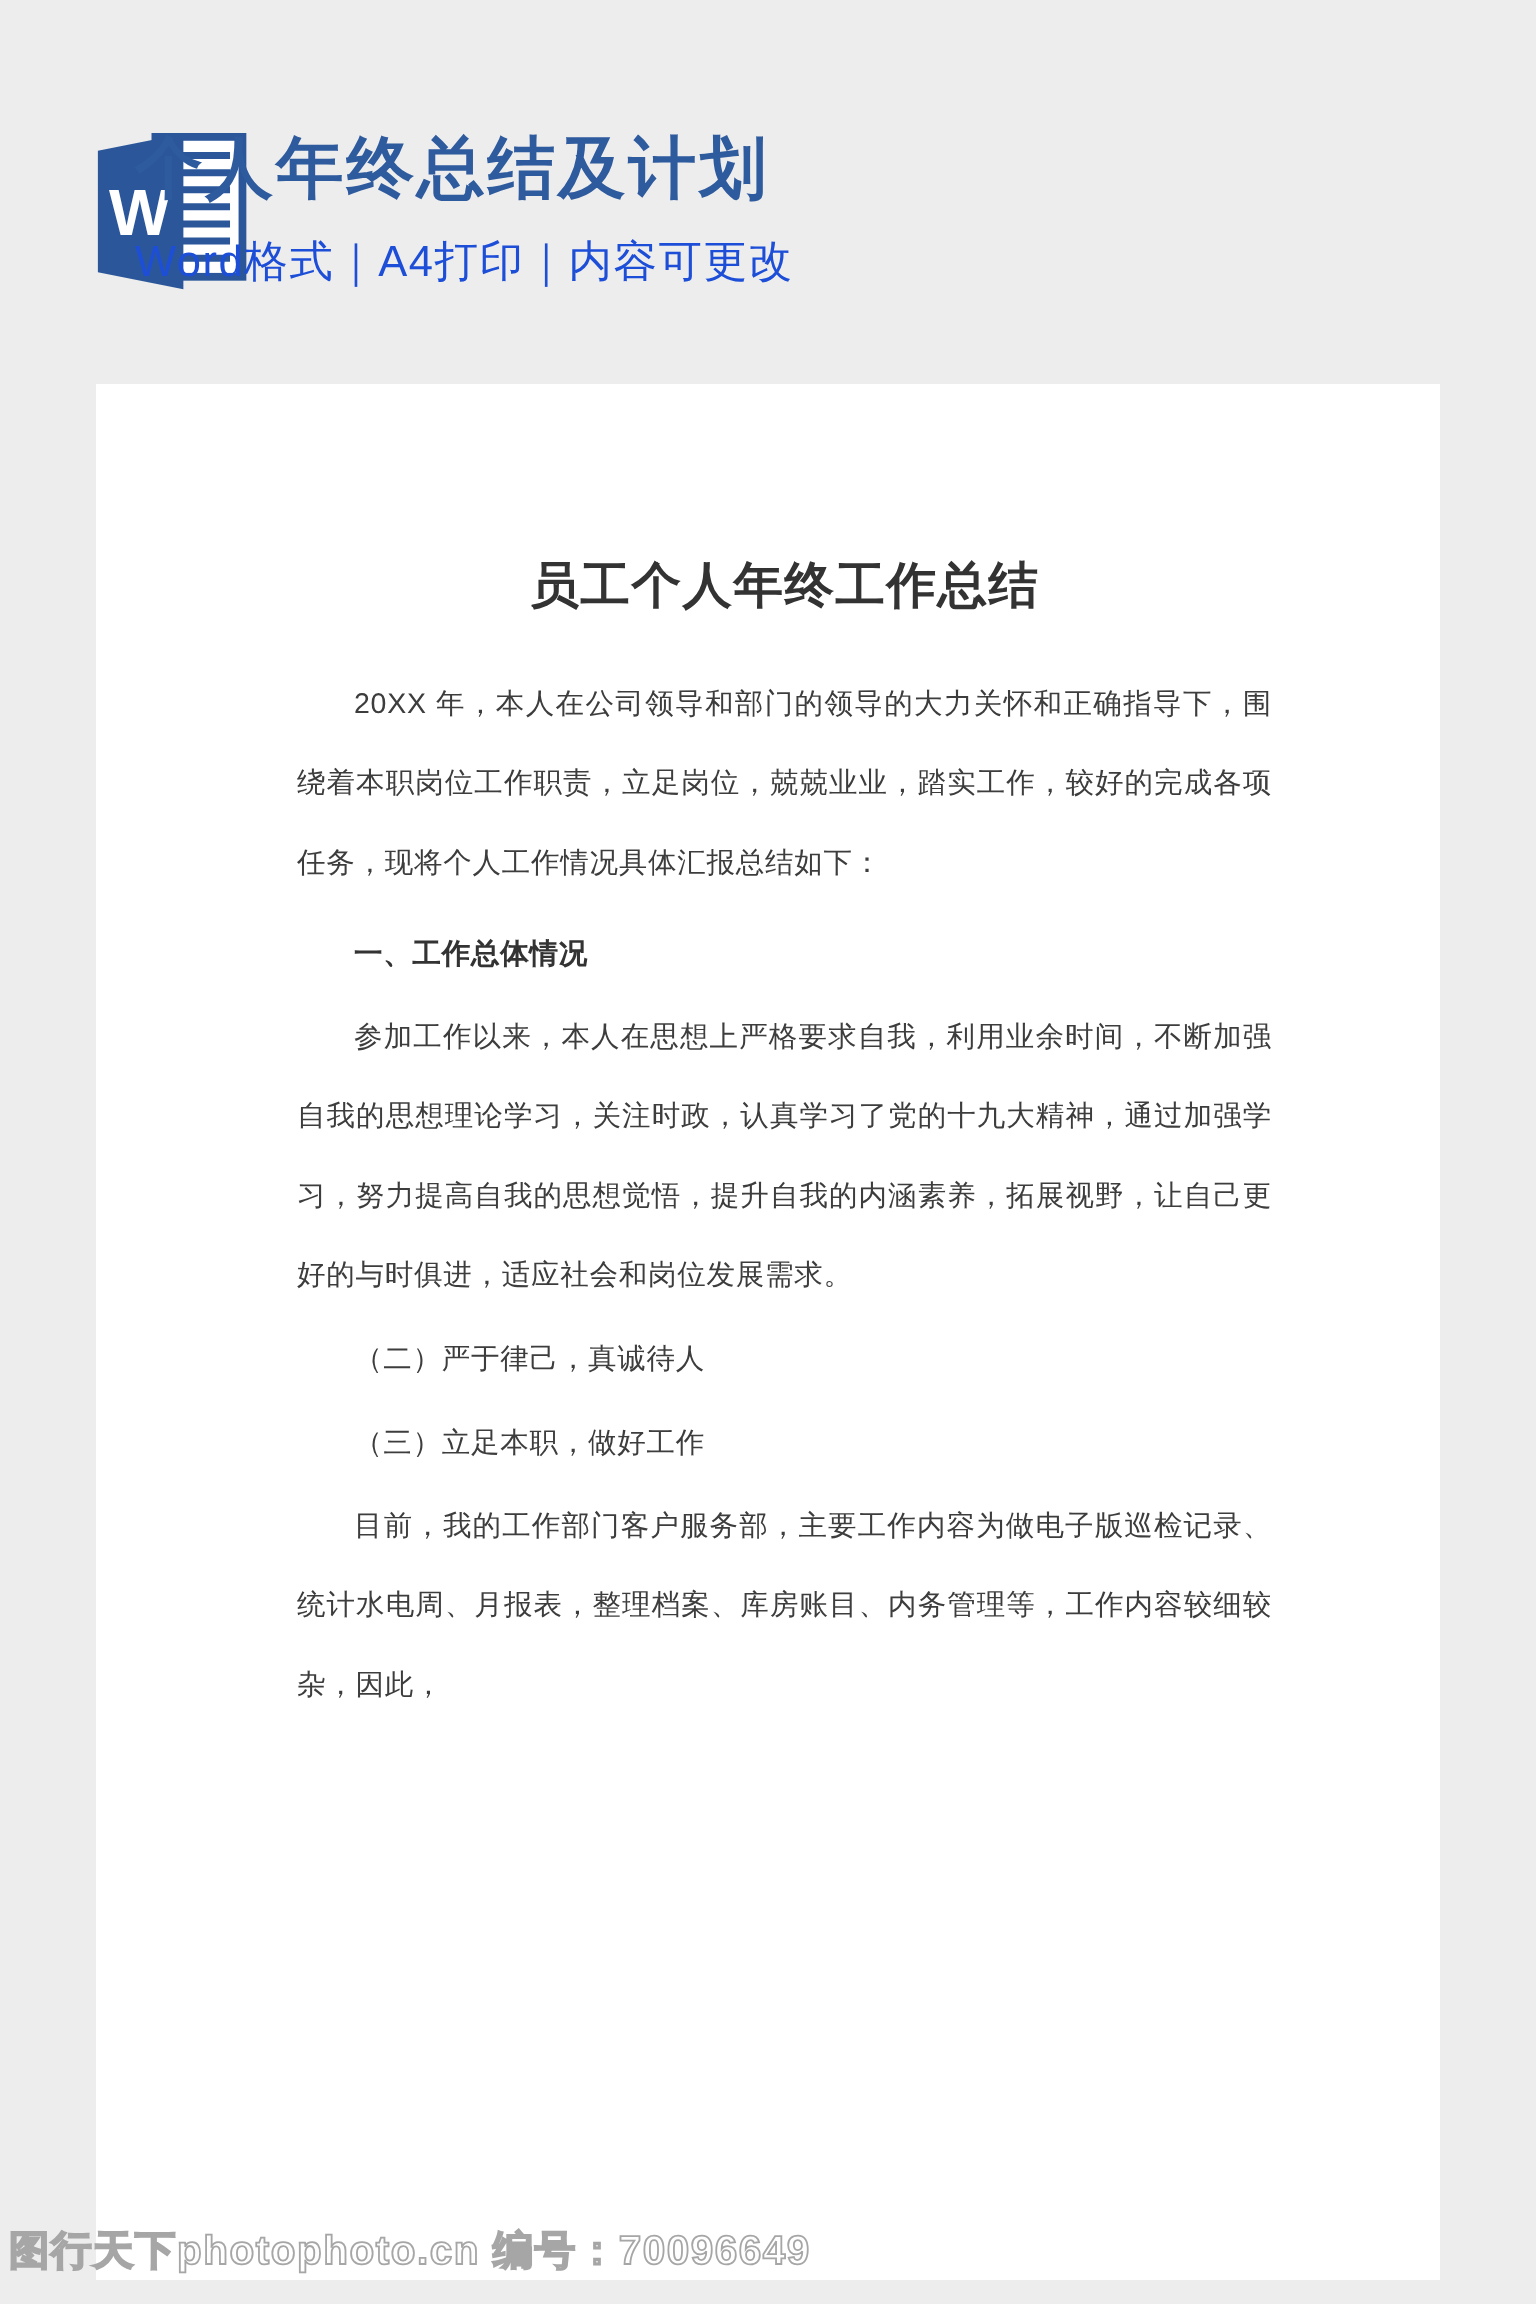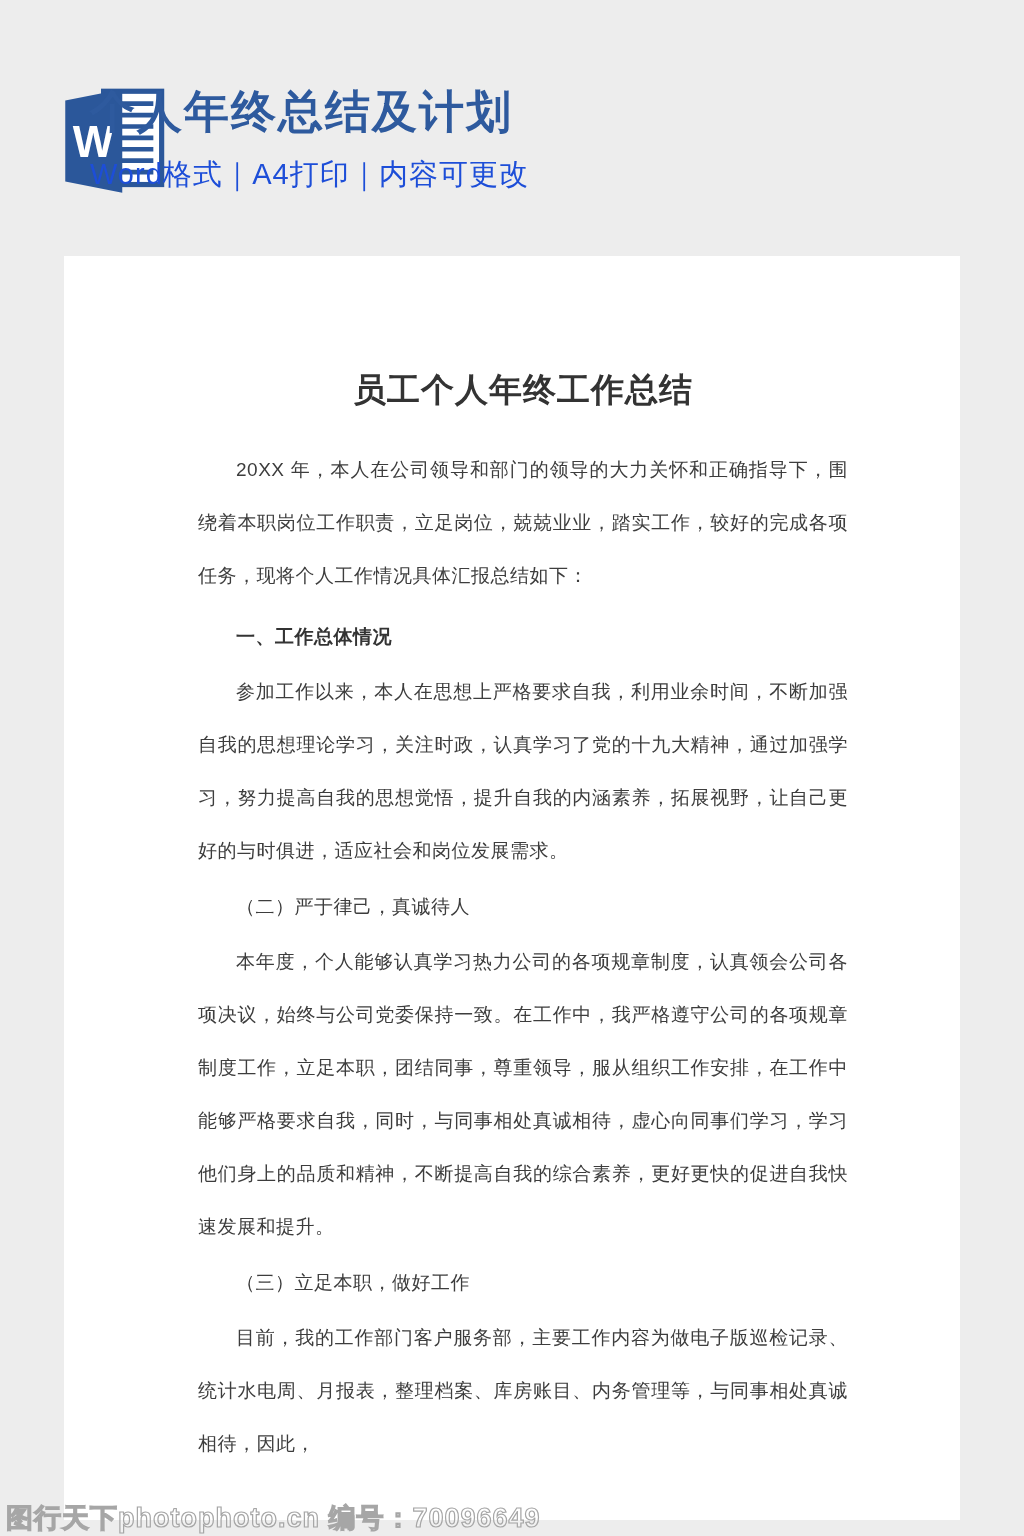--- a/index.html
+++ b/index.html
@@ -84,21 +84,20 @@
   .watermark{
     position:absolute;
     left:6px;top:1482px;
     font-size:27px;
     font-weight:bold;
     letter-spacing:1px;
     color:rgba(255,255,255,0.3);
     -webkit-text-stroke:1.2px var(--watermark-stroke);
     z-index:5;
     white-space:nowrap;
-    margin-top:18px;
   }
 </style>
 </head>
 <body>
 
 <div class="header">
 
   <svg class="word-icon" viewBox="0 0 110 110" aria-hidden="true">
 
     <rect x="44" y="7" width="56" height="90" fill="#ffffff" stroke="var(--icon-blue)" stroke-width="5"></rect>
@@ -123,20 +122,19 @@
 </div>
 
 <div class="page">
   <div class="page-content">
     <div class="doc-title">员工个人年终工作总结</div>
     <div>
         <div class="block paragraph">20XX 年，本人在公司领导和部门的领导的大力关怀和正确指导下，围绕着本职岗位工作职责，立足岗位，兢兢业业，踏实工作，较好的完成各项任务，现将个人工作情况具体汇报总结如下：</div>
         <div class="block heading">一、工作总体情况</div>
         <div class="block paragraph">参加工作以来，本人在思想上严格要求自我，利用业余时间，不断加强自我的思想理论学习，关注时政，认真学习了党的十九大精神，通过加强学习，努力提高自我的思想觉悟，提升自我的内涵素养，拓展视野，让自己更好的与时俱进，适应社会和岗位发展需求。</div>
         <div class="block subheading">（二）严于律己，真诚待人</div>
-        <div class="block paragraph">本年度，个人能够认真学习热力公司的各项规章制度，认真领会公司各项决议，始终与公司党委保持一致。在工作中，我严格遵守公司的各项规章制度工作，立足本职，团结同事，尊重领导，服从组织工作安排，在工作中能够严格要求自我，同时，与同事相处真诚相待，虚心向同事们学习，学习他们身上的品质和精神，不断提高自我的综合素养，更好更快的促进自我快速发展和提升。</div>
         <div class="block subheading">（三）立足本职，做好工作</div>
-        <div class="block paragraph">目前，我的工作部门客户服务部，主要工作内容为做电子版巡检记录、统计水电周、月报表，整理档案、库房账目、内务管理等，与同事相处真诚相待，因此，</div>
+        <div class="block paragraph">目前，我的工作部门客户服务部，主要工作内容为做电子版巡检记录、统计水电周、月报表，整理档案、库房账目、内务管理等，工作内容较细较杂，因此，</div>
       </div>
   </div>
 </div>
 
 <div class="watermark">图行天下photophoto.cn 编号：70096649</div>
 
 </body></html>

